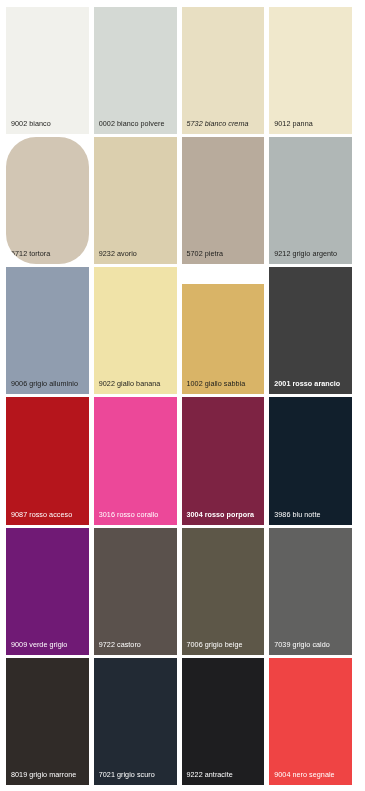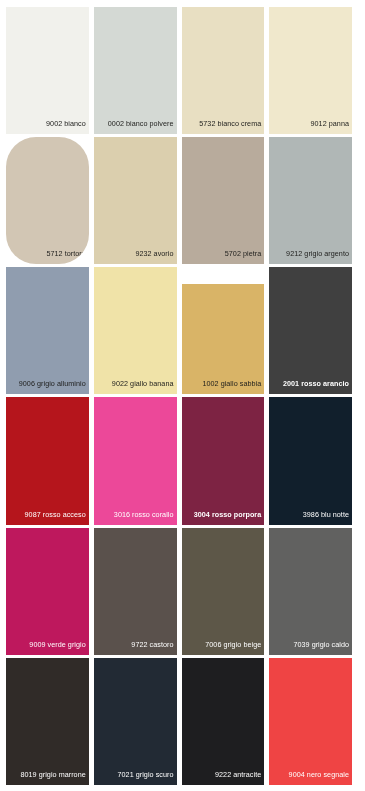--- a/index.html
+++ b/index.html
@@ -25,21 +25,20 @@
     grid-template-rows: repeat(6, 1fr);
     column-gap: 5px;
     row-gap: 3px;
     background: #ffffff;
   }
 
   .swatch {
     position: relative;
     overflow: hidden;
     display: block;
-    text-align: right;
   }
 
   .swatch-label {
     position: absolute;
     left: 5px;
     bottom: 6px;
     right: 3px;
     font-size: 7.2px;
     line-height: 9px;
     letter-spacing: 0.05px;
@@ -53,21 +52,21 @@
 </head>
 <body>
 
 <div id="palette-grid" style="background: rgb(255, 255, 255); grid-template-columns: repeat(4, 1fr); grid-template-rows: repeat(6, 1fr);">
     <div class="swatch light" style="background-color: rgb(241, 241, 236);">
       <span class="swatch-label">9002 bianco</span>
     </div>
     <div class="swatch light" style="background-color: rgb(212, 217, 212);">
       <span class="swatch-label">0002 bianco polvere</span>
     </div>
-    <div class="swatch light" style="background-color: rgb(232, 223, 194);">
+    <div class="swatch light" style="background-color: rgb(232, 223, 194); font-style: italic;">
       <span class="swatch-label">5732 bianco crema</span>
     </div>
     <div class="swatch light" style="background-color: rgb(240, 232, 204);">
       <span class="swatch-label">9012 panna</span>
     </div>
     <div class="swatch light" style="background-color: rgb(210, 198, 180); border-radius: 30px;">
       <span class="swatch-label">5712 tortora</span>
     </div>
     <div class="swatch light" style="background-color: rgb(219, 207, 174);">
       <span class="swatch-label">9232 avorio</span>
@@ -95,21 +94,21 @@
     </div>
     <div class="swatch dark" style="background-color: #ec4899; padding-left: 16px;">
       <span class="swatch-label">3016 rosso corallo</span>
     </div>
     <div class="swatch dark" style="background-color: rgb(125, 35, 67); font-weight: bold;">
       <span class="swatch-label">3004 rosso porpora</span>
     </div>
     <div class="swatch dark" style="background-color: rgb(17, 31, 44);">
       <span class="swatch-label">3986 blu notte</span>
     </div>
-    <div class="swatch dark" style="background-color: #be185d;">
+    <div class="swatch dark" style="background-color: #701a75;">
       <span class="swatch-label">9009 verde grigio</span>
     </div>
     <div class="swatch dark" style="background-color: rgb(90, 81, 76);">
       <span class="swatch-label">9722 castoro</span>
     </div>
     <div class="swatch dark" style="background-color: rgb(93, 87, 72);">
       <span class="swatch-label">7006 grigio beige</span>
     </div>
     <div class="swatch dark" style="background-color: rgb(97, 97, 96);">
       <span class="swatch-label">7039 grigio caldo</span>

